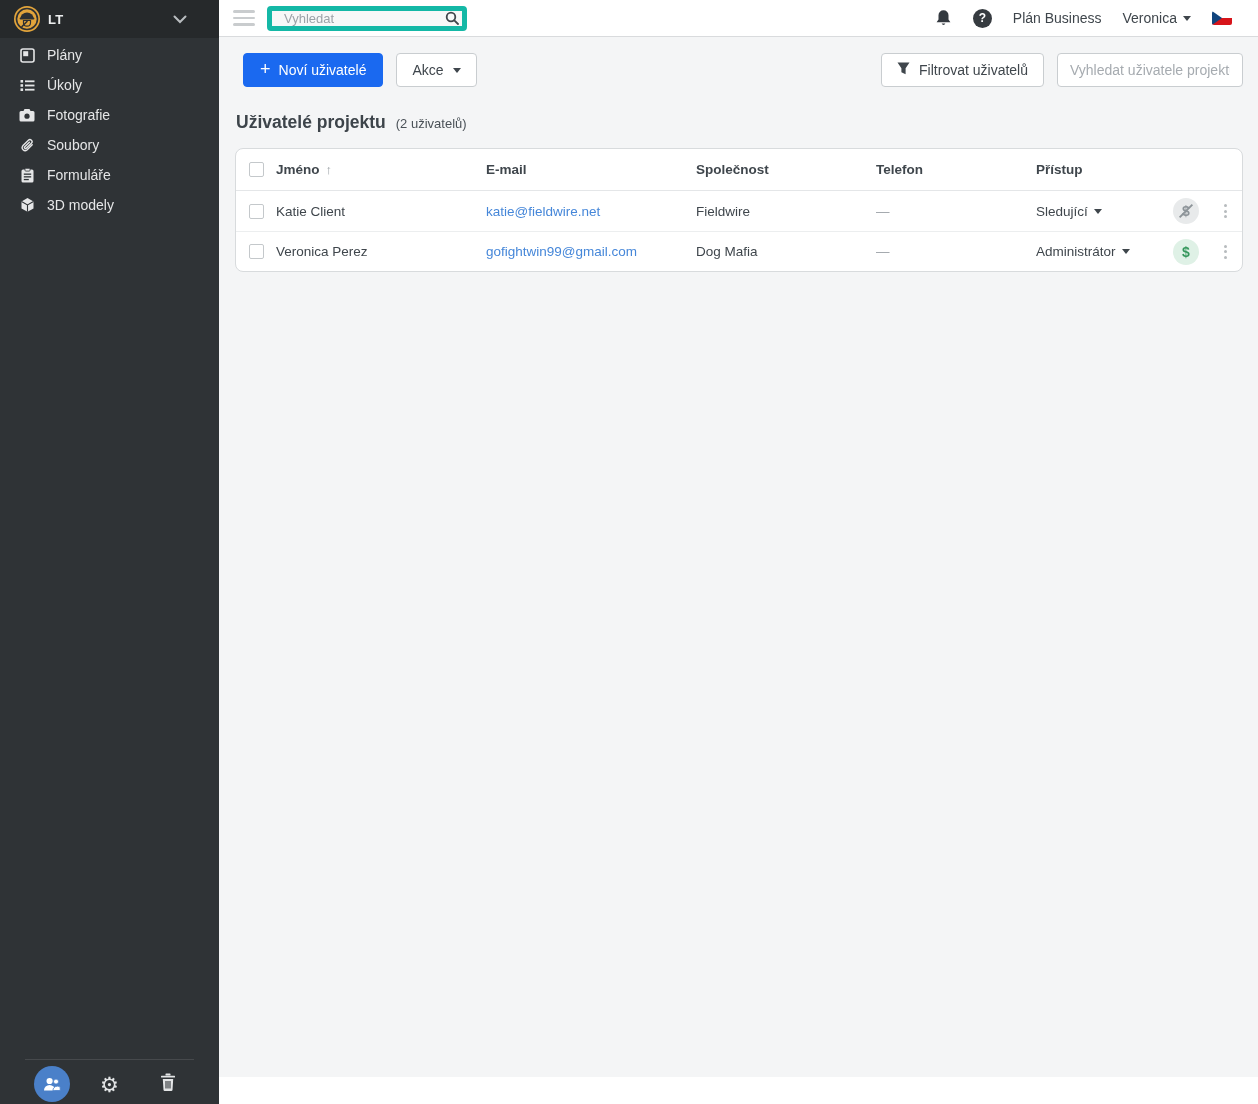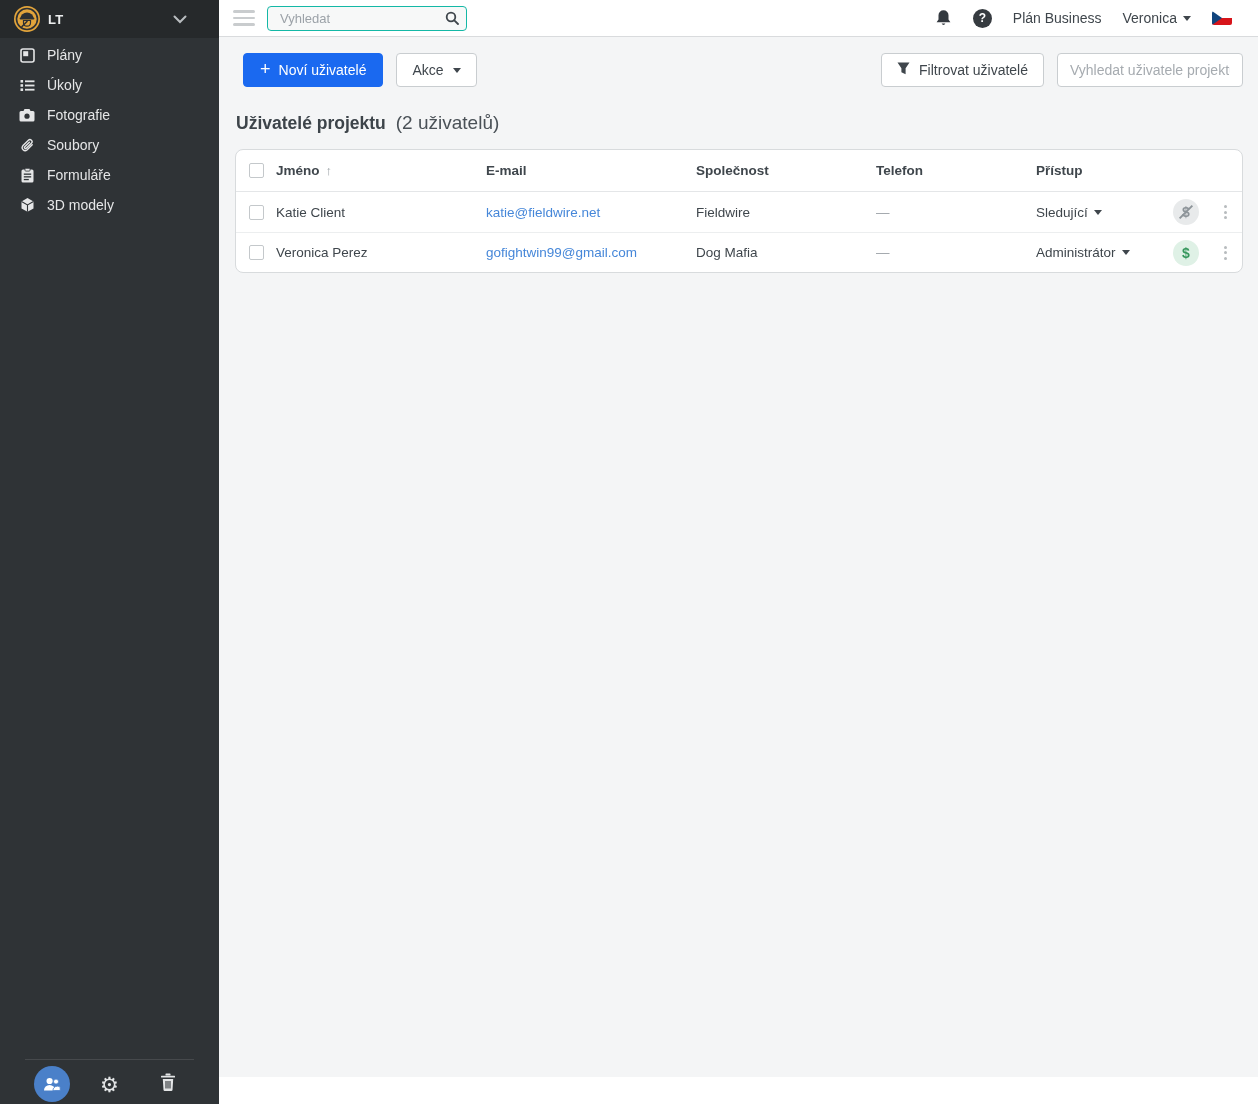--- a/index.html
+++ b/index.html
@@ -23,21 +23,21 @@
   .sb-footer-btn { width:36px; height:36px; display:flex; align-items:center; justify-content:center; cursor:pointer; }
   .users-circle { width:36px; height:36px; border-radius:50%; background:#4a80c9; display:flex; align-items:center; justify-content:center; }
   .gear-glyph { color:#e3e5e6; font-size:21px; line-height:1; }
 
   
   .right-col { flex:1; display:flex; flex-direction:column; min-width:0; }
   .topbar { height:37px; background:#fff; border-bottom:1px solid #d9dbdd; display:flex; align-items:center; padding:0 26px 0 14px; }
   .hamburger { width:22px; display:flex; flex-direction:column; gap:4px; cursor:pointer; }
   .hamburger span { display:block; height:2.5px; background:#c9ccce; border-radius:2px; }
   .top-search { position:relative; margin-left:12px; }
-  .top-search input { width:200px; height:25px; background:#f7f8f8; border:1px solid #14b8a6; border-radius:4px;
+  .top-search input { width:200px; height:25px; background:#f7f8f8; border:5px solid #14b8a6; border-radius:4px;
       font-size:13px; color:#000000; padding:0 40px 0 12px; outline:none; font-family:inherit; }
   .top-search input::placeholder { color:#9ca2a8; }
   .top-search .srch { position:absolute; right:8px; top:5px; }
   .topbar-spacer { flex:1; }
   .top-right { display:flex; align-items:center; gap:21px; }
   .icon-btn { cursor:pointer; display:flex; align-items:center; }
   .help-circle { width:19px; height:19px; border-radius:50%; background:#363b40; color:#fff; font-size:12px;
       font-weight:700; display:flex; align-items:center; justify-content:center; }
   .top-link { font-size:14px; color:#3f464c; cursor:pointer; }
   .user-menu { display:flex; align-items:center; gap:6px; cursor:pointer; font-size:14px; color:#3f464c; }
@@ -54,21 +54,21 @@
       cursor:pointer; font-family:inherit; }
   .btn-primary { background:#1a69f0; color:#fff; border:1px solid #1a69f0; padding:0 16px; gap:8px; }
   .btn-primary .plus { font-size:18px; font-weight:400; line-height:1; margin-top:-2px; }
   .btn-default { background:#fff; color:#3f464c; border:1px solid #c9cdd0; padding:0 15px; gap:9px; }
   .proj-search input { width:186px; height:34px; border:1px solid #c9cdd0; border-radius:4px; background:#fff;
       font-size:14px; color:#3f464c; padding:0 12px; outline:none; font-family:inherit; }
   .proj-search input::placeholder { color:#a6abb0; }
 
   .page-head { margin:25px 0 15px 1px; display:flex; align-items:baseline; gap:10px; }
   .page-title { font-size:17.5px; font-weight:700; color:#3d444a; }
-  .page-count { font-size:19px; color:#4a5157; }
+  .page-count { font-size:13px; color:#4a5157; }
 
   
   .table { margin-top:4px; background:#fff; border:1px solid #d8dbdd; border-radius:8px; }
   .trow { display:flex; align-items:center; height:40px; }
   .trow.head { height:42px; border-bottom:1px solid #e4e6e8; }
   .trow.body + .trow.body { border-top:1px solid #eceeef; }
   .cell { font-size:13.5px; color:#3f464c; white-space:nowrap; overflow:hidden; }
   .c-check { flex:0 0 40px; display:flex; align-items:center; padding-left:13px; }
   .checkbox { width:15px; height:15px; border:1px solid #c4c8cb; border-radius:2px; background:#fff; cursor:pointer; }
   .c-name { flex:0 0 210px; }
@@ -263,21 +263,21 @@
             <span class="caret"></span>
           </button>
         </div>
         <div class="toolbar-right">
           <button class="btn btn-default">
             <span>
               <svg width="13" height="13" viewBox="0 0 13 13">
                   <path d="M0.5 0.5 h12 L8.6 6.2 V12.3 L4.4 10.2 V6.2 Z" fill="#3f464c"></path>
                 </svg>
             </span>
-            <span>Filtrovat uživatelé</span>
+            <span>Filtrovat uživatelů</span>
           </button>
           <span class="proj-search">
             <input type="text" placeholder="Vyhledat uživatele projektu" style="">
           </span>
         </div>
       </div>
 
       <div class="page-head">
         <span class="page-title">Uživatelé projektu</span>
         <span class="page-count">(2 uživatelů)</span>

